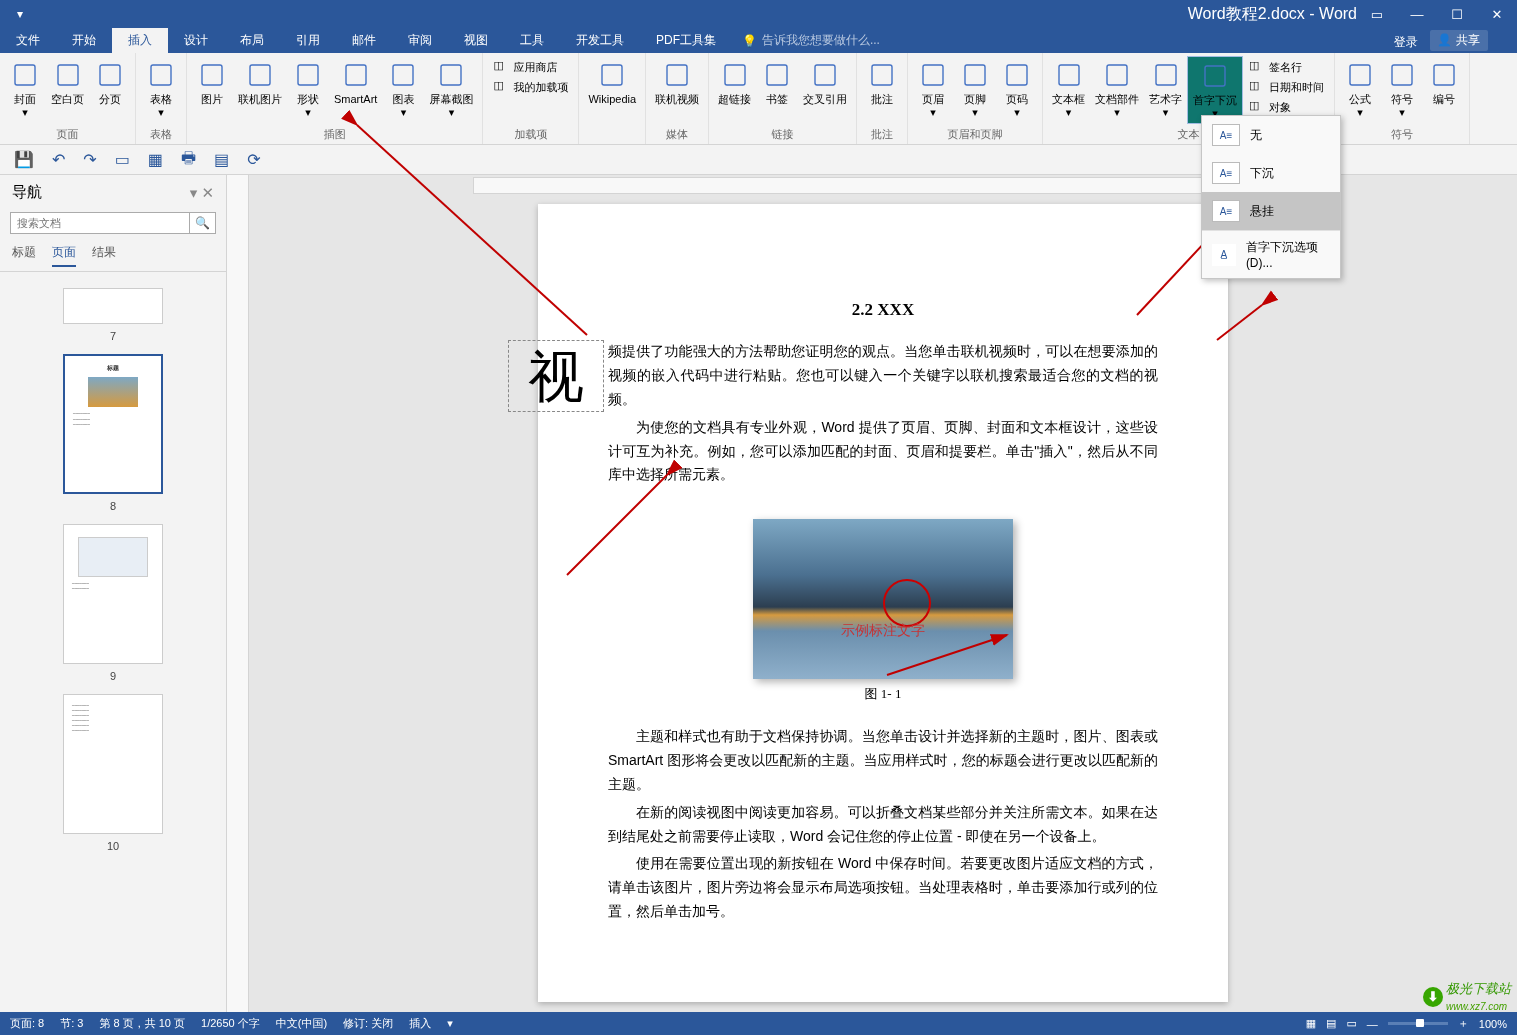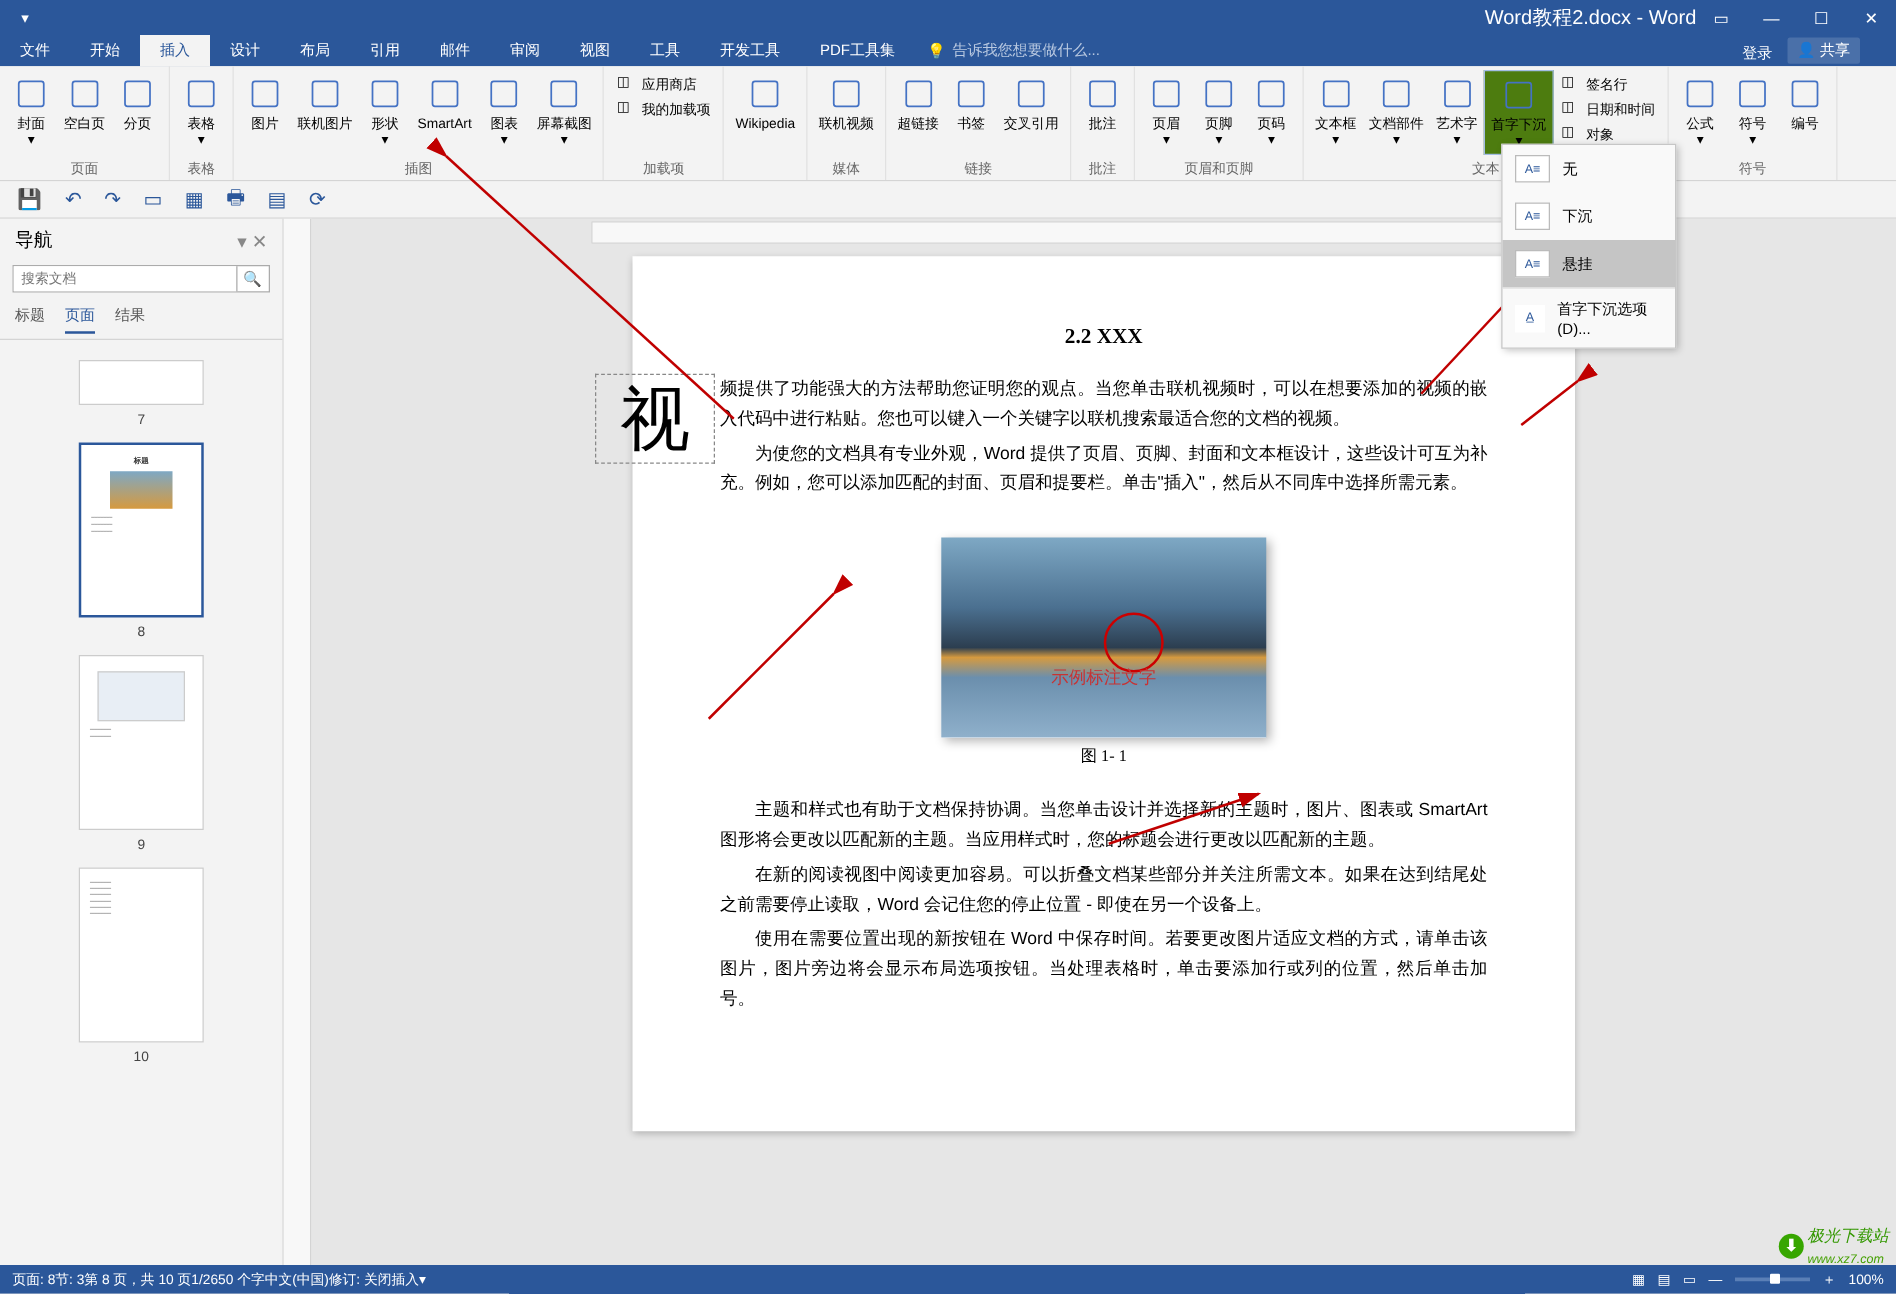--- a/index.html
+++ b/index.html
@@ -20,21 +20,21 @@
 .menu-tabs .right-section { margin-left: auto; display: flex; align-items: flex-end; gap: 12px; padding-right: 29px; }
 
 
 .ribbon { background: #f3f3f3; height: 92px; display: flex; border-bottom: 1px solid #d4d4d4; }
 .ribbon-group { display: flex; flex-direction: column; border-right: 1px solid #e1e1e1; padding: 3px 4px 0; }
 .ribbon-group .buttons { display: flex; flex: 1; align-items:flex-start;}
 .ribbon-group .label { text-align: center; font-size: 11px; color: #666; padding: 2px 0; }
 .ribbon-btn-large { display: flex; flex-direction: column; align-items: center; justify-content: flex-start; padding: 3px 5px; gap: 2px; min-width: 38px; cursor:pointer;}
 .ribbon-btn-large .icon { width: 32px; height: 32px; display:flex; align-items:center; justify-content:center;}
 .ribbon-btn-large .txt { font-size: 11px; text-align: center; line-height: 1.2; }
-.ribbon-btn-large.highlighted { background: #4d7c0f; border:1px solid #a3bde3;}
+.ribbon-btn-large.highlighted { background: #0f766e; border:1px solid #a3bde3;}
 .ribbon-small-col { display:flex; flex-direction:column; gap:2px; padding:2px;}
 .ribbon-small-btn { display:flex; align-items:center; gap:4px; font-size:11px; padding:1px 4px; cursor:pointer; white-space:nowrap;}
 .ribbon-small-btn .sicon {width:16px; height:16px; display:inline-block;}
 
 
 .qat { background: #f3f3f3; height: 30px; display: flex; align-items: center; gap: 18px; padding-left: 14px; border-bottom:1px solid #d4d4d4;}
 .qat .qbtn { color:#2b579a; font-size:16px; cursor:pointer;}
 
 
 .main { display: flex; height: calc(100% - 28px - 25px - 92px - 30px - 23px); }
@@ -52,21 +52,21 @@
 .thumb { width:100px; height:36px; background:white; border:1px solid #ccc; margin:6px auto;}
 .thumb.tall { height:140px;}
 .thumb.sel { border:2px solid #2b579a;}
 .thumb-lbl { font-size:11px; color:#444; margin-bottom:12px;}
 
 
 .doc-area { flex: 1; display: flex; position: relative; background:#e6e6e6;}
 .vruler { width: 22px; background: #f8f8f8; border-right: 1px solid #d4d4d4; position:relative;}
 .doc-scroll { flex: 1; overflow: auto; display:flex; flex-direction:column; align-items:center;}
 .hruler { height: 18px; background: #f8f8f8; width:820px; margin-top:2px; position:relative; font-size:8px; color:#888; border:1px solid #d4d4d4;}
-.page { width: 754px; min-height: 700px; background: white; box-shadow: 0 2px 6px rgba(0,0,0,.25); margin: 10px 0; padding: 54px 70px; position:relative;}
+.page { width: 690px; min-height: 700px; background: white; box-shadow: 0 2px 6px rgba(0,0,0,.25); margin: 10px 0; padding: 96px 70px; position:relative;}
 .page h2 { text-align:center; font-family:"Times New Roman",serif; font-size:17px; font-weight:bold; margin-bottom:20px;}
 .dropcap-box { float:left; border:1px dashed #888; width:96px; height:72px; margin:0 4px 0 -100px; display:flex; align-items:center; justify-content:center; font-family:"SimSun",serif; font-size:56px;}
 .body-text { font-family:"SimSun",serif; font-size:14px; line-height:1.7; text-align:justify;}
 .body-text p { text-indent:2em; margin-bottom:4px;}
 .body-text p.first { text-indent:0;}
 .doc-image { width:260px; height:160px; margin:32px auto 4px; display:block; background:linear-gradient(to bottom,#7ea8c4 0%,#4b7090 35%,#2c3e50 55%,#d69a3f 60%,#6b8fad 70%,#8fb0cb 100%); position:relative; box-shadow:3px 3px 8px rgba(0,0,0,.3);}
 .doc-image .circle { position:absolute; width:48px; height:48px; border:2px solid #c00; border-radius:50%; left:130px; top:60px;}
 .doc-image .caption-in { position:absolute; bottom:36px; width:100%; text-align:center; color:#c83232; font-size:14px;}
 .img-caption { text-align:center; font-size:13px; font-family:"SimSun",serif;}
 
@@ -74,21 +74,21 @@
 .arrow { position:absolute; pointer-events:none;}
 
 
 .dropdown { position:absolute; right:176px; top:115px; width:140px; background:#f9f9f9; border:1px solid #c6c6c6; box-shadow:2px 2px 6px rgba(0,0,0,.25); z-index:100;}
 .dropdown .ditem { display:flex; align-items:center; gap:10px; padding:8px 10px; font-size:12px; cursor:pointer;}
 .dropdown .ditem.hover { background:#c5c5c5;}
 .dropdown .dsep { border-top:1px solid #e1e1e1;}
 .dropdown .dicon { width:28px; height:22px; display:flex; align-items:center; justify-content:center; border:1px solid #bbb; background:white; font-size:10px; color:#2b579a;}
 
 
-.status-bar { height: 23px; background: #2b579a; color: white; display: flex; align-items: center; font-size: 11px; padding: 0 10px; position:absolute; bottom:0; left:0; right:0;}
+.status-bar { height: 23px; background: #2b579a; color: white; display: flex; align-items: center; font-size: 11px; padding: 0 10px; gap: 16px; position:absolute; bottom:0; left:0; right:0;}
 .status-bar .right { margin-left:auto; display:flex; align-items:center; gap:10px;}
 
 
 .watermark {position:absolute; right:6px; bottom:22px; font-size:13px; color:#339800; font-style:italic; display:flex; align-items:center; gap:3px; z-index:2;}
 .watermark .ball {width:20px;height:20px;border-radius:50%;background:#37a600;color:white;display:inline-flex;align-items:center;justify-content:center;font-weight:bold;font-style:normal;}
 
 .iconsvg { stroke:#4472c4; fill:none; stroke-width:1.4;}
 </style>
 </head>
 <body>

